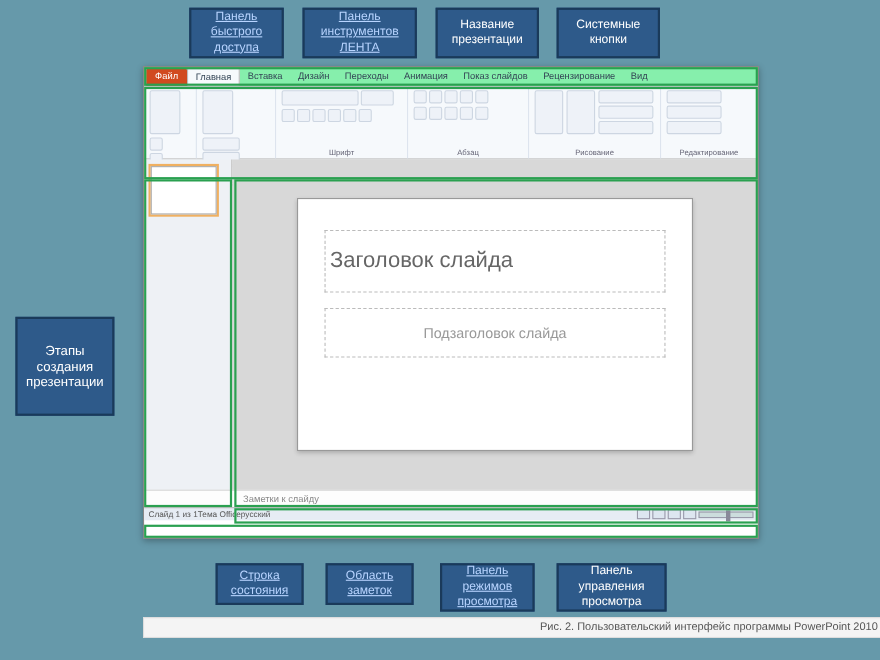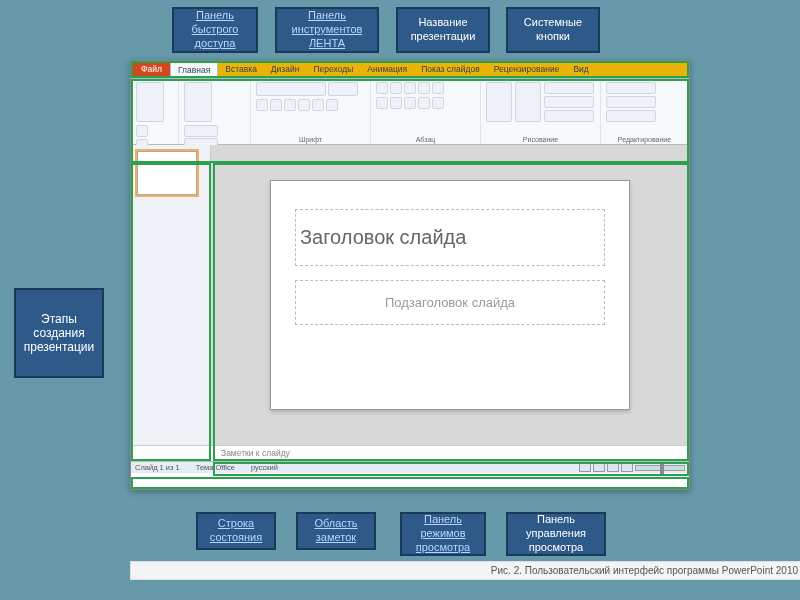--- a/index.html
+++ b/index.html
@@ -89,21 +89,21 @@
     width: 18px; height: 12px;
     background: #e6ecf4;
     border: 1px solid #8aa;
     font-size: 8px;
     text-align: center;
     line-height: 10px;
     color: #456;
   }
   .tabs {
     height: 18px;
-    background: #eab308;
+    background: #86efac;
     border-bottom: 1px solid #bbb;
     display: flex;
     align-items: flex-end;
     font-size: 8.5px;
     color: #345;
   }
   .filetab {
     background: #d14a1f;
     color: #fff;
     padding: 2px 8px;
@@ -195,21 +195,21 @@
   }
   .statusbar {
     height: 12px;
     background: #e6ecf4;
     border-top: 1px solid #bbb;
     display: flex;
     align-items: center;
     font-size: 7.5px;
     color: #555;
   }
-  .statusbar .left { padding-left: 4px; display: flex; gap: 16px; text-align: right; }
+  .statusbar .left { padding-left: 4px; display: flex; gap: 0; text-align: right; }
   .statusbar .right { margin-left: auto; padding-right: 4px; display: flex; gap: 2px; align-items: center; }
   .viewbtn { width: 12px; height: 9px; background: #dde6f0; border: 1px solid #99a; }
   .zoom { width: 50px; height: 6px; background: #cdd; border: 1px solid #99a; position: relative; }
   .zoom::after { content:''; position:absolute; left:50%; top:-2px; width:4px; height:10px; background:#889; }
   .caption {
     position: absolute;
     left: 130px;
     top: 561px;
     width: 672px;
     text-align: right;

